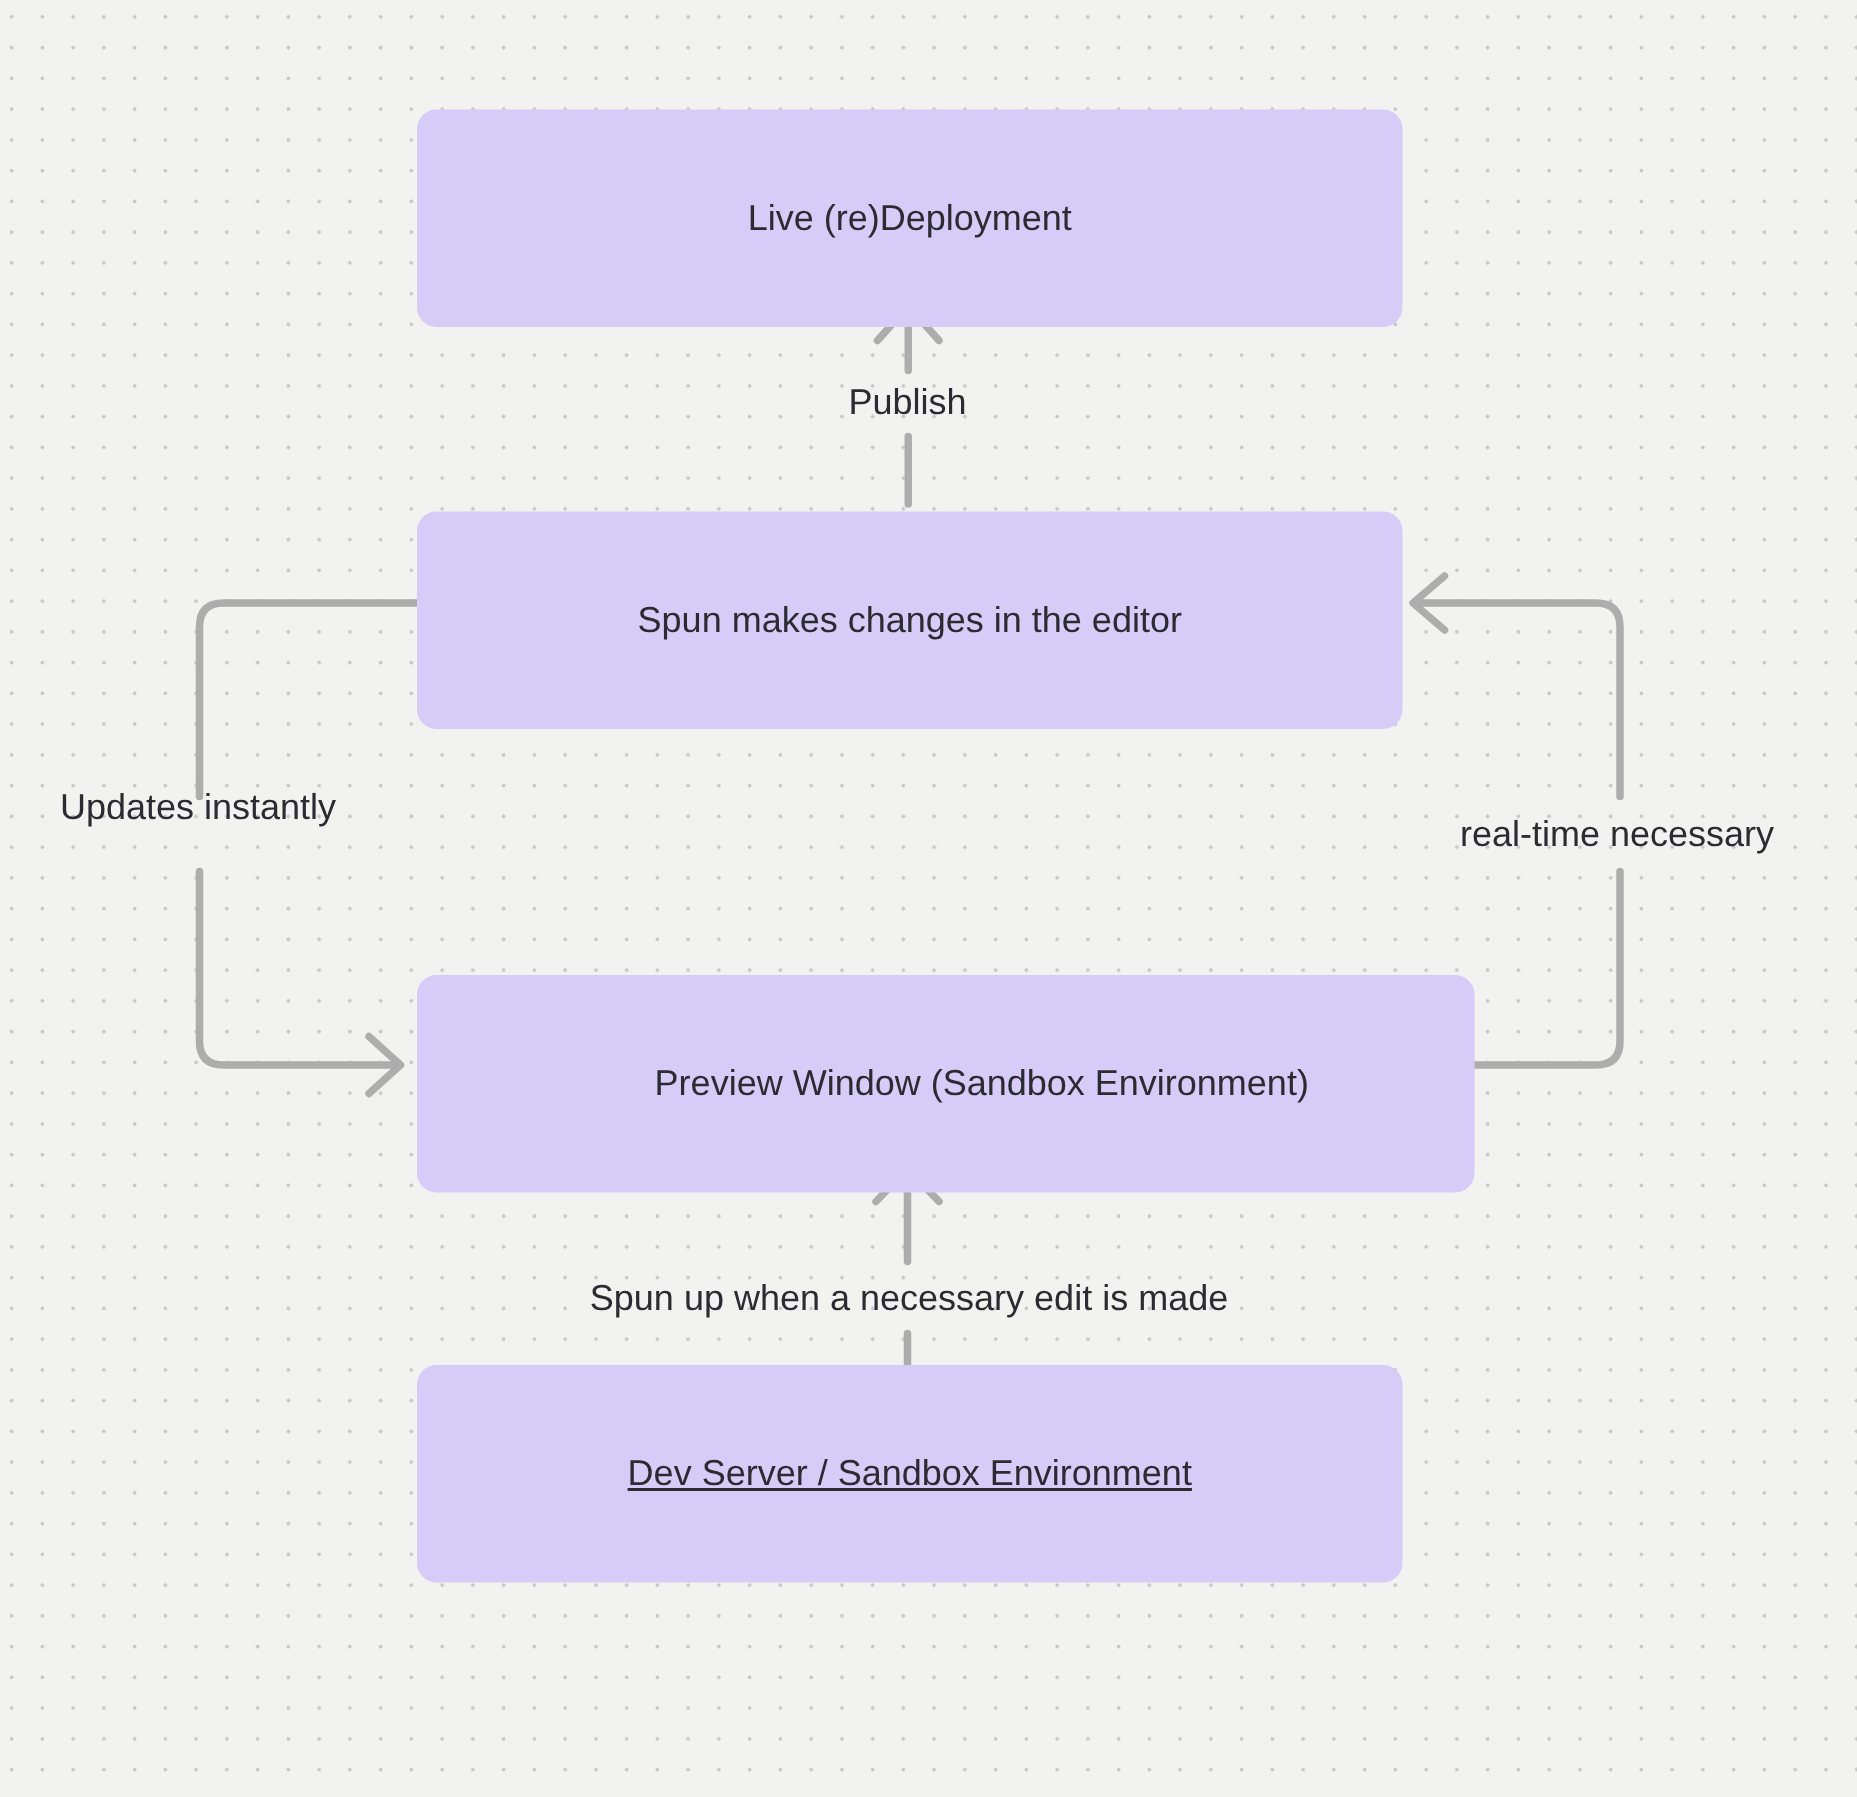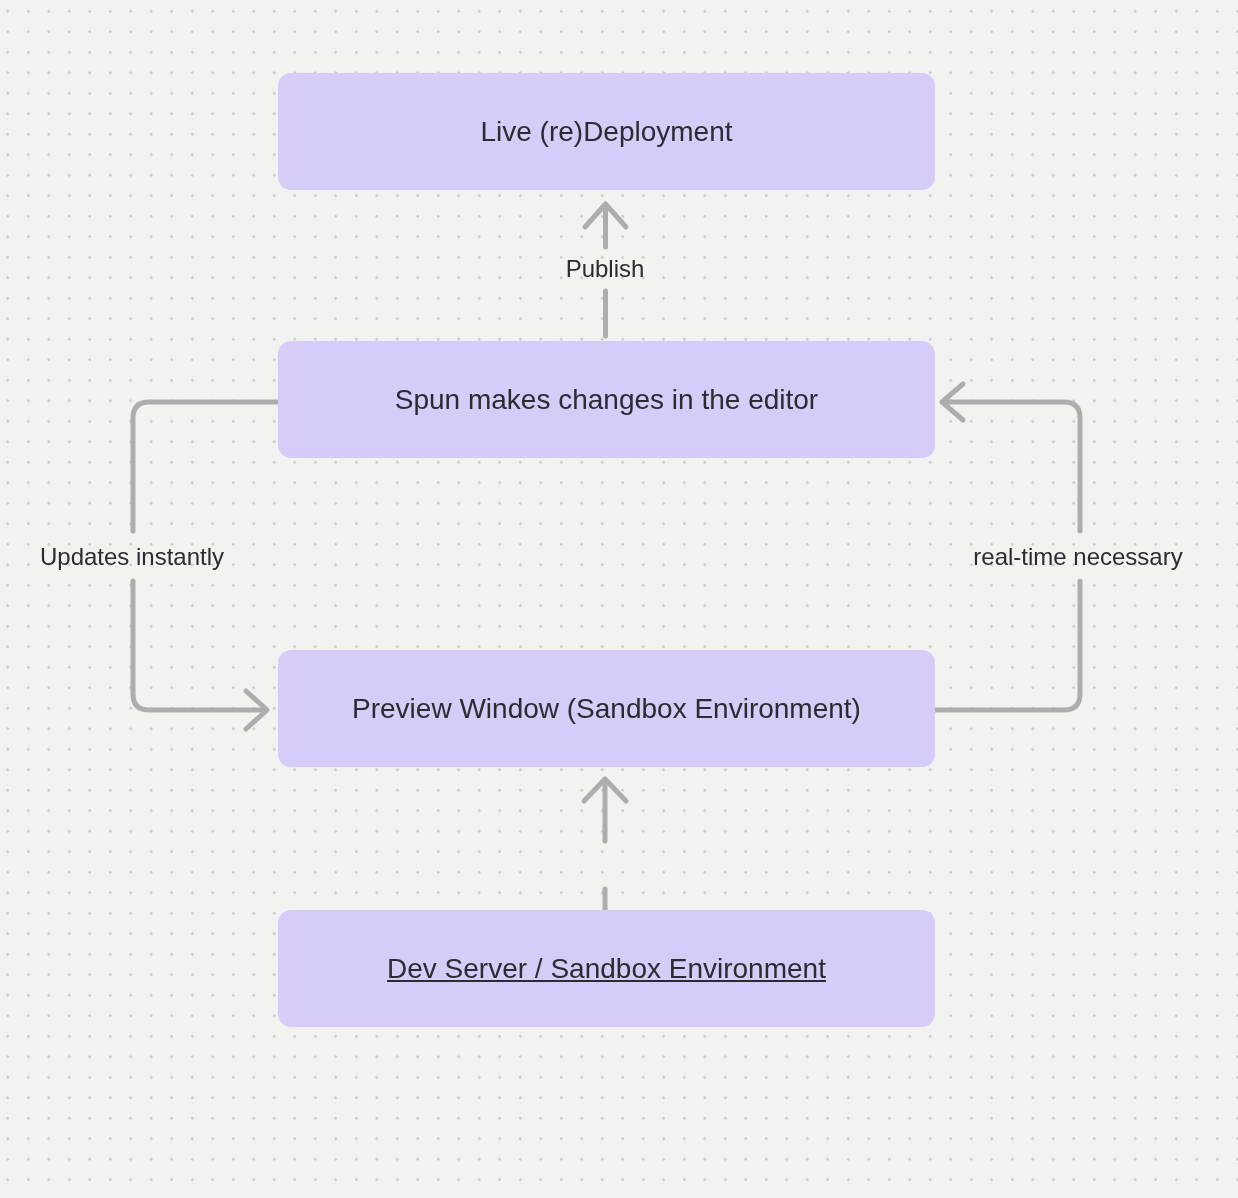--- a/index.html
+++ b/index.html
@@ -24,43 +24,43 @@
     stroke: var(--arrow, #adadad);
     stroke-width: 5;
     fill: none;
     stroke-linecap: round;
     stroke-linejoin: round;
   }
   .node {
     position: absolute;
     left: 278px;
     width: 657px;
-    height: 117px;
+    height: 145px;
     background: var(--node-fill, #d7cbf7);
     border-radius: 13px;
     display: flex;
     align-items: center;
     justify-content: center;
-    font-size: 28px;
+    font-size: 24px;
     color: var(--text, #2b2b31);
     cursor: default;
   }
   .node--1 { top: 73px; }
   .node--2 { top: 341px; }
-  .node--3 { top: 650px; }
+  .node--3 { top: 650px; padding-left: 48px; }
   .node--4 { top: 910px; text-decoration: underline; }
   .edge-label {
     position: absolute;
     transform: translate(-50%, -50%);
     white-space: nowrap;
     font-size: 24px;
     color: var(--text, #2b2b31);
   }
   .edge-label--publish  { left: 605px;  top: 269px; }
-  .edge-label--updates  { left: 132px;  top: 557px; }
+  .edge-label--updates  { left: 132px;  top: 539px; }
   .edge-label--feedback { left: 1078px; top: 557px; }
   .edge-label--spunup   { left: 606px;  top: 866px; }
 </style>
 </head>
 <body>
 
 <div class="canvas">
 
   <svg class="edges-layer" viewBox="0 0 1238 1198" aria-hidden="true">
 
@@ -94,14 +94,15 @@
     <span>Preview Window (Sandbox Environment)</span>
   </div>
 
   <div class="node node--4">
     <span>Dev Server / Sandbox Environment</span>
   </div>
 
   <div class="edge-label edge-label--publish">Publish</div>
   <div class="edge-label edge-label--updates">Updates instantly</div>
   <div class="edge-label edge-label--feedback">real-time necessary</div>
+  <div class="edge-label edge-label--spunup">Spun up when a necessary edit is made</div>
 
 </div>
 
 </body></html>

